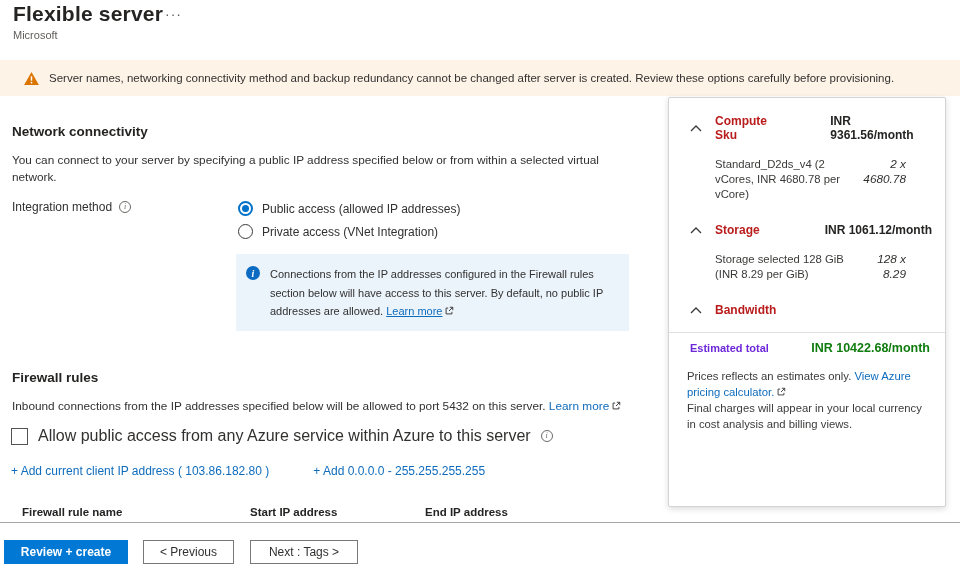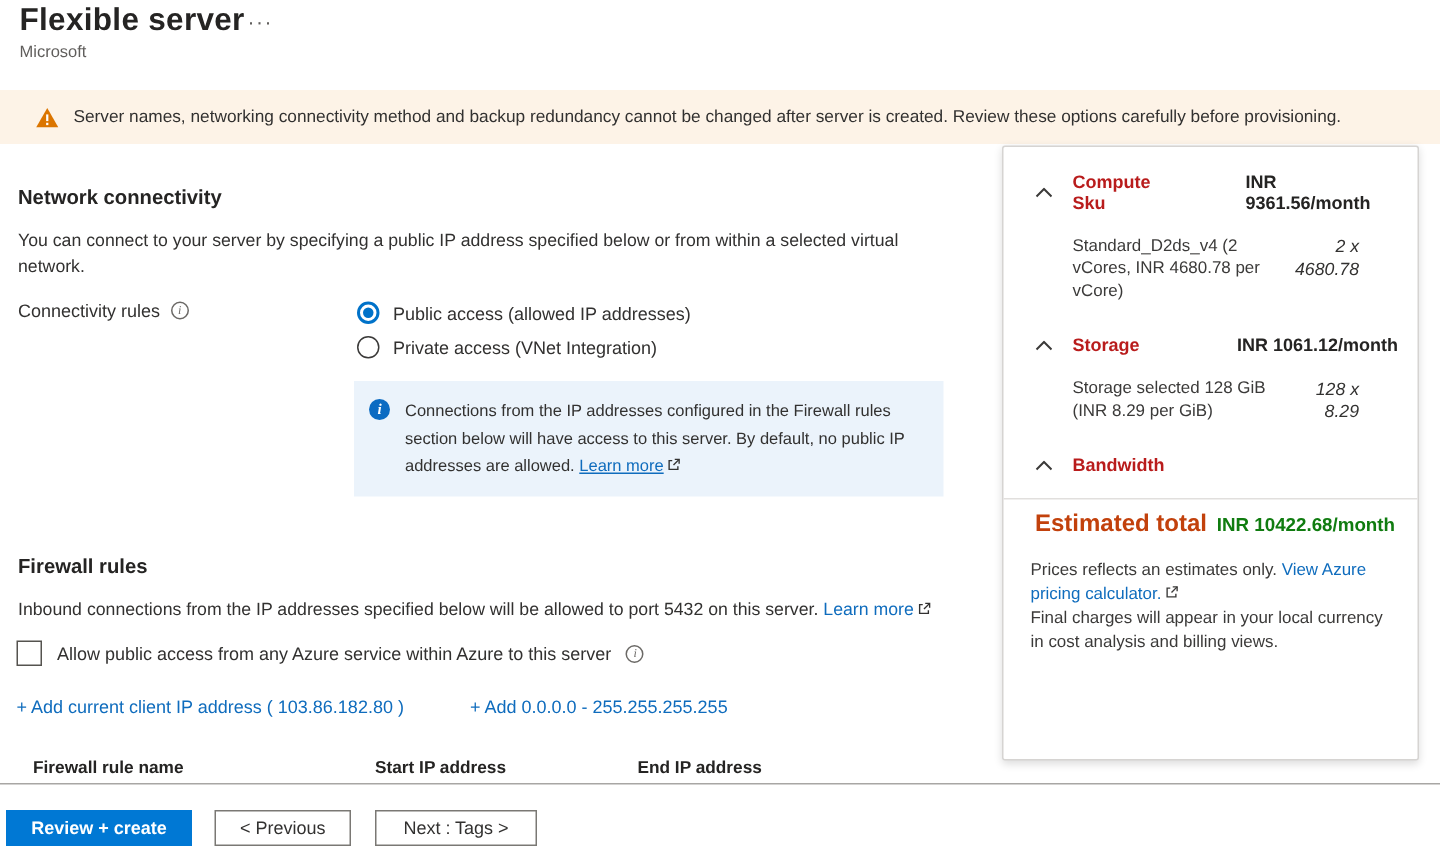--- a/index.html
+++ b/index.html
@@ -49,21 +49,21 @@
   .info-box .txt { font-size:11px; line-height:15.5px; color:#323130; }
   .link { color:#0f6cbd; cursor:pointer; text-decoration:none; }
   .link.u { text-decoration:underline; }
   .ext-icon { display:inline-block; vertical-align:-1px; margin-left:2px; color:inherit; }
 
   .fw-heading { left:12px; top:370px; }
   .fw-desc { left:12px; top:398px; width:640px; font-size:11.8px; }
 
   .checkbox-row { left:11px; top:427px; display:flex; align-items:center; gap:10px; cursor:pointer; }
   .checkbox { width:17px; height:17px; border:1px solid #55534f; background:#fff; }
-  .checkbox-label { font-size:12px; }
+  .checkbox-label { font-size:16px; }
 
   .add-links { left:11px; top:464px; display:flex; }
   .add-link { font-size:12px; color:#0f6cbd; cursor:pointer; }
   .add-link + .add-link { margin-left:44px; }
 
   .tbl-headers { left:22px; top:506px; display:flex; font-size:11.5px; font-weight:700; color:#252423; }
   .tbl-headers .c1 { width:228px; }
   .tbl-headers .c2 { width:175px; }
   .full-divider { left:0; top:522px; width:960px; height:0; border-top:1px solid #a8a6a4; }
 
@@ -82,21 +82,21 @@
   .p-sec-head .chev { display:flex; width:12px; }
   .p-sec-title { font-size:12px; font-weight:700; margin-left:13px; color:#b91c1c; }
   .p-sec-price { margin-left:auto; font-size:12px; font-weight:700; color:#252423;padding-left:42px; }
   .p-row { display:flex; padding:15px 13px 0 46px; }
   .p-desc { width:176px; font-size:11.3px; line-height:15px; color:#3b3a39; }
   .p-calc { margin-left:auto; width:64px; margin-right:26px; text-align:right; font-size:11.8px; line-height:15px; color:#323130;font-style:italic; }
   .p-gap { height:21px; }
   .p-band-txt { padding:15px 13px 0 46px; font-size:11.3px; line-height:16px; color:#3b3a39; width:258px; }
   .p-divider { margin-top:15px; border-top:1px solid #e1dfdd; }
   .p-total-row { display:flex; align-items:center; padding:8px 15px 0 21px; }
-  .p-total-label { font-size:16px; font-weight:700; color:#c2410c; }
+  .p-total-label { font-size:11px; font-weight:700; color:#6d28d9; }
   .p-total-value { margin-left:auto; font-size:12.5px; font-weight:700; color:#107c10; }
   .p-footnote { padding:14px 15px 0 18px; font-size:11.3px; line-height:15.5px; color:#3b3a39; }
 </style>
 </head>
 <body>
 
 <div id="stage">
 
   <div class="abs page-title">Flexible server</div>
   <div class="abs more-btn">···</div>
@@ -110,21 +110,21 @@
           <rect x="7.2" y="10.6" width="1.6" height="1.7" fill="#fff"></rect>
         </svg>
     </span>
     <span class="txt">Server names, networking connectivity method and backup redundancy cannot be changed after server is created. Review these options carefully before provisioning.</span>
   </div>
 
   <div class="abs h2 net-heading">Network connectivity</div>
   <div class="abs body-txt net-desc">You can connect to your server by specifying a public IP address specified below or from within a selected virtual network.</div>
 
   <div class="abs field-label-row">
-    <span class="field-label">Connectivity rules</span>
+    <span class="field-label">Integration method</span>
     <span class="info-circle">i</span>
   </div>
 
   <div class="abs radio-row radio-public">
     <span class="radio-outer sel"></span>
     <span class="radio-label">Public access (allowed IP addresses)</span>
   </div>
   <div class="abs radio-row radio-private">
     <span class="radio-outer unsel"></span>
     <span class="radio-label">Private access (VNet Integration)</span>

